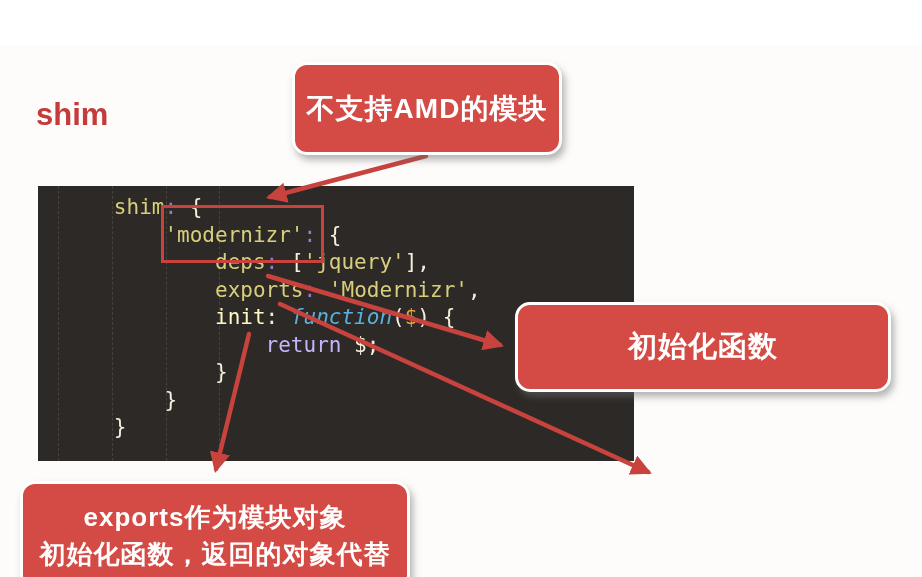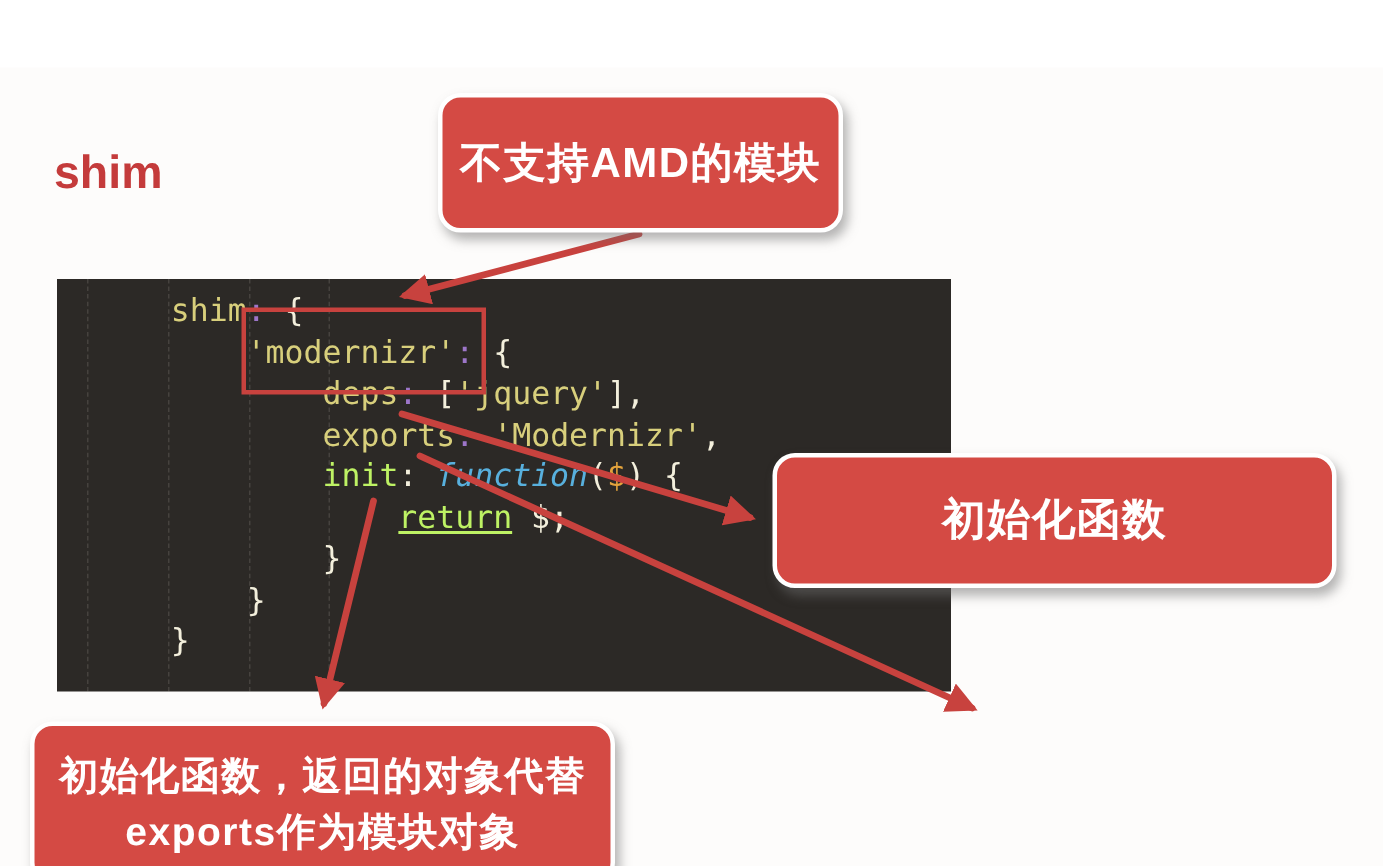--- a/index.html
+++ b/index.html
@@ -29,24 +29,24 @@
     position:absolute;left:0;top:8px;right:12px;
     margin:0;
     font-family:"DejaVu Sans Mono", monospace;
     font-size:21px;line-height:27.5px;
     white-space:pre;
   }
   .code-line{white-space:pre;}
   .tok-key{color:#d8cf7c;}
   .tok-punc{color:#f3efdc;}
   .tok-colon{color:#9d76c9;}
-  .tok-green{color:#bef264;}
+  .tok-green{color:#fef9c3;}
   .tok-blue{color:#58b0dd;font-style:italic;}
   .tok-orange{color:#e5a43c;}
-  .tok-pink{color:#bef264;text-decoration:underline;}
+  .tok-pink{color:#c4b5fd;}
   
   .highlight-outline{
     position:absolute;left:161px;top:160px;width:157px;height:52px;
     border:3px solid #c8423e;z-index:5;
   }
   
   .arrows{
     position:absolute;left:0;top:0;width:922px;height:577px;
     z-index:6;pointer-events:none;
   }
@@ -98,18 +98,18 @@
 
   <div class="callout callout-top">
     <div>不支持AMD的模块</div>
   </div>
 
   <div class="callout callout-deps">
     <div>初始化函数</div>
   </div>
 
   <div class="callout callout-init">
+    <div>exports作为模块对象</div>
     <div>初始化函数，返回的对象代替</div>
-    <div>exports作为模块对象</div>
   </div>
 
 
 </div>
 
 </body></html>

